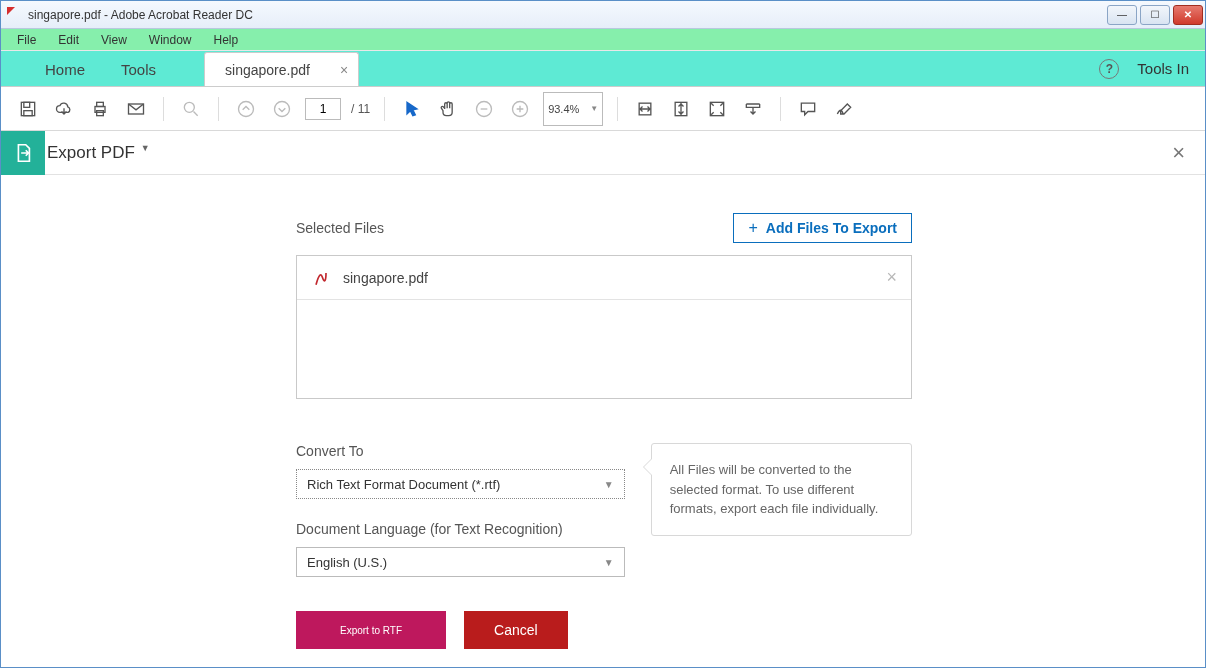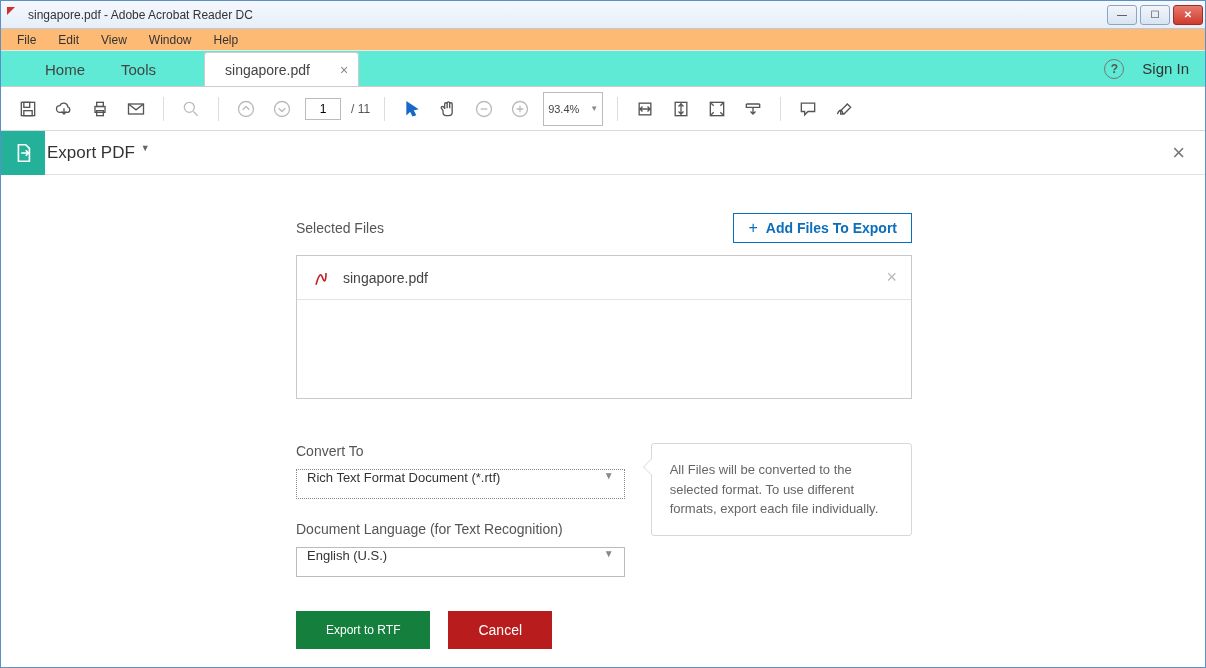--- a/index.html
+++ b/index.html
@@ -7,21 +7,21 @@
 
 .titlebar { height: 28px; background: linear-gradient(#f5f9fe, #e6eef9); border-bottom: 1px solid #b8c8de; display: flex; align-items: center; padding: 0 2px 0 6px; }
 .titlebar .app-icon { width: 16px; height: 16px; margin-right: 5px; position: relative; }
 .titlebar .app-icon::before { content: ''; position: absolute; left: 0; top: 0; width: 0; height: 0; border-left: 8px solid #d62e2e; border-bottom: 8px solid transparent; }
 .titlebar .app-icon::after { content: ''; position: absolute; left: 0; top: 0; width: 14px; height: 14px; border: 1px solid #aaa; background: #fff; z-index: -1; }
 .titlebar .title-text { flex: 1; color: #333; font-size: 12px; }
 .win-controls { display: flex; gap: 3px; }
 .win-btn { width: 30px; height: 20px; border: 1px solid #8aa5c6; background: linear-gradient(#f2f6fb, #d9e4f2); border-radius: 3px; display: flex; align-items: center; justify-content: center; font-size: 10px; color: #333; cursor: pointer; }
 .win-btn.close { background: linear-gradient(#e67a6f, #d03a2c); border-color: #a02d20; color: #fff; font-weight: bold; }
 
-.menubar { height: 22px; background: #fdba74; display: flex; align-items: center; padding: 0 6px; gap: 2px; border-bottom: 1px solid #e8e8e8; text-align: right; }
+.menubar { height: 22px; background: #86efac; display: flex; align-items: center; padding: 0 6px; gap: 2px; border-bottom: 1px solid #e8e8e8; text-align: right; }
 .menubar .menu-item { padding: 2px 10px; font-size: 12px; color: #333; cursor: pointer; }
 
 .tabbar { height: 36px; background: #5eead4; display: flex; align-items: flex-end; border-bottom: 1px solid #ccc; padding-left: 26px; }
 .main-tab { padding: 0 18px; height: 34px; display: flex; align-items: center; font-size: 15px; color: #444; cursor: pointer; }
 .doc-tab { margin-left: 30px; height: 34px; background: #fff; border: 1px solid #ccc; border-bottom: none; border-radius: 3px 3px 0 0; display: flex; align-items: center; padding: 0 10px 0 20px; font-size: 14px; color: #444; gap: 30px; }
 .doc-tab .tab-close { font-size: 14px; color: #888; cursor: pointer; font-family: Arial; }
 .tabbar-right { margin-left: auto; display: flex; align-items: center; height: 100%; padding-right: 16px; gap: 18px; }
 .help-circle { width: 20px; height: 20px; border: 1.5px solid #777; border-radius: 50%; display: flex; align-items: center; justify-content: center; font-size: 12px; color: #555; font-weight: bold; cursor: pointer; }
 .signin { font-size: 15px; color: #333; cursor: pointer; }
 
@@ -54,30 +54,30 @@
 .file-box { border: 1px solid #c9c9c9; height: 144px; }
 .file-row { height: 44px; border-bottom: 1px solid #e3e3e3; display: flex; align-items: center; padding: 0 14px; gap: 12px; }
 .file-row .pdf-icon { width: 20px; height: 20px; }
 .file-row .pdf-icon svg { width: 20px; height: 20px; stroke: #c1272d; fill: none; stroke-width: 1.6; }
 .file-row .file-name { font-size: 14px; color: #444; flex: 1; }
 .file-row .file-x { color: #b8b8b8; font-size: 18px; cursor: pointer; font-family: Arial; }
 
 .convert-section { margin-top: 44px; display: flex; gap: 26px; align-items: flex-start; }
 .convert-left { width: 340px; }
 .select-label { font-size: 14px; color: #555; margin-bottom: 10px; }
-.select-box { border: 1px dotted #888; height: 30px; display: flex; padding: 0 10px; font-size: 13px; color: #333; cursor: pointer; }
+.select-box { border: 1px dotted #888; height: 30px; display: flex; align-items: center; padding: 0 10px; font-size: 13px; color: #333; cursor: pointer; }
 .select-box.solid { border: 1px solid #bbb; }
 .select-box .caret { margin-left: auto; color: #888; font-size: 10px; }
 
 .info-bubble { position: relative; background: #fff; border: 1px solid #d8d8d8; border-radius: 3px; padding: 16px 18px; width: 269px; font-size: 13px; color: #666; line-height: 1.5; }
 .info-bubble::before { content: ''; position: absolute; left: -9px; top: 14px; width: 0; height: 0; border-top: 9px solid transparent; border-bottom: 9px solid transparent; border-right: 9px solid #d8d8d8; }
 .info-bubble::after { content: ''; position: absolute; left: -7.5px; top: 15px; width: 0; height: 0; border-top: 8px solid transparent; border-bottom: 8px solid transparent; border-right: 8px solid #fff; }
 
 .action-row { margin-top: 34px; display: flex; gap: 18px; }
-.btn-primary { background: #15803d; color: #fff; border: none; height: 38px; padding: 0 30px; font-size: 12px; cursor: pointer; }
+.btn-primary { background: #be185d; color: #fff; border: none; height: 38px; padding: 0 44px; font-size: 10px; cursor: pointer; }
 .btn-secondary { background: #b91c1c; color: #fff; border: none; height: 38px; padding: 0 30px; font-size: 14px; cursor: pointer; }
 </style>
 </head>
 <body>
 
 <div class="titlebar">
   <div class="app-icon"></div>
   <div class="title-text">singapore.pdf - Adobe Acrobat Reader DC</div>
   <div class="win-controls">
     <div class="win-btn">—</div>
@@ -96,21 +96,21 @@
 
 <div class="tabbar">
   <div class="main-tab">Home</div>
   <div class="main-tab">Tools</div>
   <div class="doc-tab">
     <span>singapore.pdf</span>
     <span class="tab-close">×</span>
   </div>
   <div class="tabbar-right">
     <div class="help-circle">?</div>
-    <div class="signin">Sign In</div>
+    <div class="signin">Tools In</div>
   </div>
 </div>
 
 <div class="toolbar">
   <div class="tool-btn">
       <svg viewBox="0 0 24 24">
         <rect x="4" y="4" width="16" height="16"></rect>
         <rect x="7" y="4" width="7" height="6"></rect>
         <rect x="7" y="14" width="10" height="6"></rect>
       </svg>

